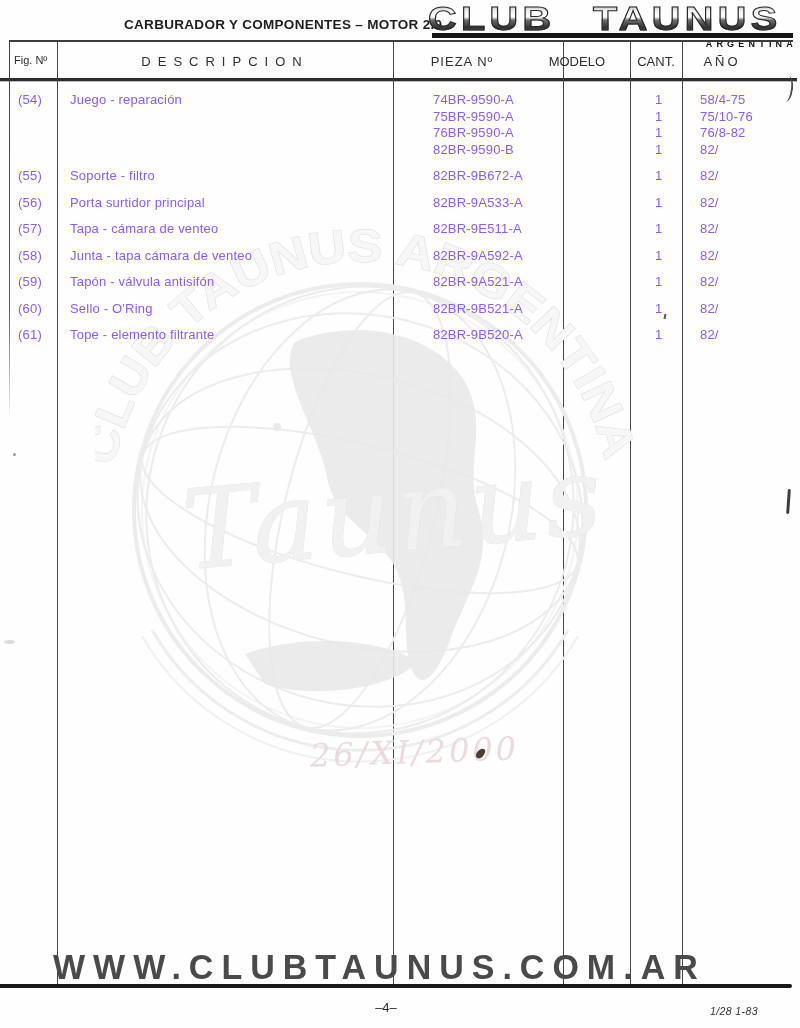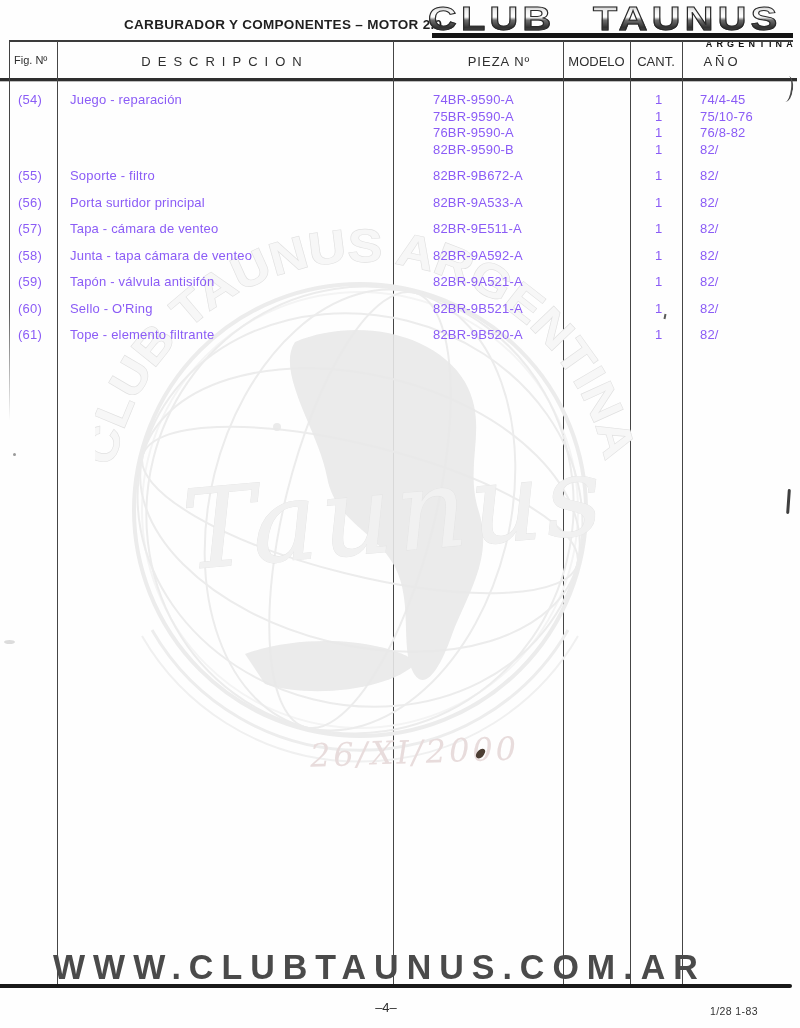--- a/index.html
+++ b/index.html
@@ -32,42 +32,42 @@
   .header-underline{top:78px;left:0;width:797px;height:3px;background:#2e2e2e;box-shadow:0 1px 0 rgba(70,70,70,.35);}
   .bottom-border{top:984px;left:0;width:792px;height:4px;background:#191919;border-radius:0 2px 2px 0;}
   .vline{position:absolute;top:41px;height:944px;width:1px;background:#454545;}
   .v1{left:57px}.v2{left:393px}.v3{left:563px}.v4{left:630px}.v5{left:682px}
   .left-border{position:absolute;top:41px;left:9px;width:1px;height:380px;
     background:linear-gradient(#3f3f3f 0%,#565656 70%,rgba(90,90,90,0) 100%);}
   
   .colhead{position:absolute;top:54px;font-size:13px;color:#2f2f2f;text-align:center;white-space:nowrap;}
   .h-fig{left:12px;width:44px;font-size:11px;text-align:left;padding-left:2px;}
   .h-desc{left:57px;width:336px;letter-spacing:7px;}
-  .h-pieza{left:414px;width:170px;letter-spacing:1px;}
-  .h-modelo{left:563px;width:67px;}
+  .h-pieza{left:377px;width:170px;letter-spacing:1px;}
+  .h-modelo{left:538px;width:67px;text-align:right;}
   .h-cant{left:630px;width:52px;}
   .h-ano{left:682px;width:80px;letter-spacing:3px;}
   
   .table-body{position:absolute;top:92px;left:9px;width:784px;z-index:3;}
   .trow{display:grid;grid-template-columns:48px 336px 170px 67px 52px 111px;margin-bottom:10px;}
   .cell{font-size:13px;line-height:16.5px;letter-spacing:.2px;color:#8b5cf6;}
   .cell.fig{padding-left:9px;}
   .cell.desc{padding-left:13px;}
   .cell.pieza{padding-left:40px;}
   .cell.cant{padding-left:25px;}
   .cell.ano{padding-left:18px;}
   
   .watermark{position:absolute;left:95px;top:222px;z-index:1;pointer-events:none;}
   
   .site-url{
     position:absolute;top:947px;left:53px;z-index:5;font-size:34px;font-weight:700;
     letter-spacing:8px;color:#4a4a4a;white-space:nowrap;transform:scaleY(1.04);transform-origin:left top;
   }
   .page-number{position:absolute;top:1000px;left:0;width:772px;text-align:center;font-size:13px;color:#2d2d2d;}
-  .doc-ref{position:absolute;top:1005px;left:710px;font-size:10.5px;color:#333;letter-spacing:.4px;}
+  .doc-ref{position:absolute;top:1005px;left:710px;font-size:10.5px;color:#333;letter-spacing:.4px;font-style:italic;}
   
   .artifact{position:absolute;z-index:4;}
   .a-curl-top{top:76px;left:783px;width:8px;height:26px;border-right:2px solid #4a4a4a;
     border-radius:0 60% 60% 0/0 50% 50% 0;transform:rotate(7deg);}
   .a-tick-mid{top:489px;left:787px;width:2.5px;height:25px;background:#3f3f3f;border-radius:2px;transform:rotate(4deg);}
   .a-speck{top:748px;left:477px;width:7px;height:11px;background:#4c3e33;border-radius:60% 40% 55% 45%;transform:rotate(32deg);}
   .a-dot{top:453px;left:13px;width:3px;height:3px;background:#9a9a9a;border-radius:50%;}
   .a-smudge{top:640px;left:4px;width:11px;height:4px;background:#dcdcdc;border-radius:50%;}
   .a-tick-cant{top:314px;left:664px;width:2px;height:5px;background:#5a5a5a;transform:rotate(12deg);}
 </style>
@@ -144,21 +144,21 @@
           <div>82BR-9590-B</div>
         </div>
         <div class="cell modelo"></div>
         <div class="cell cant">
           <div>1</div>
           <div>1</div>
           <div>1</div>
           <div>1</div>
         </div>
         <div class="cell ano">
-          <div>74/4-45</div>
+          <div>58/4-75</div>
           <div>75/10-76</div>
           <div>76/8-82</div>
           <div>82/</div>
         </div>
       </div>
       <div class="trow">
         <div class="cell fig">(55)</div>
         <div class="cell desc">Soporte - filtro</div>
         <div class="cell pieza">
           <div>82BR-9B672-A</div>

